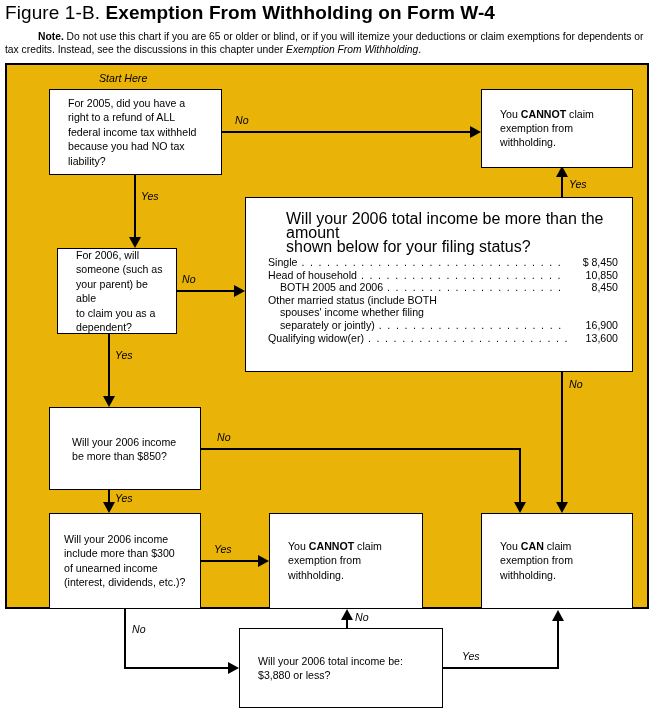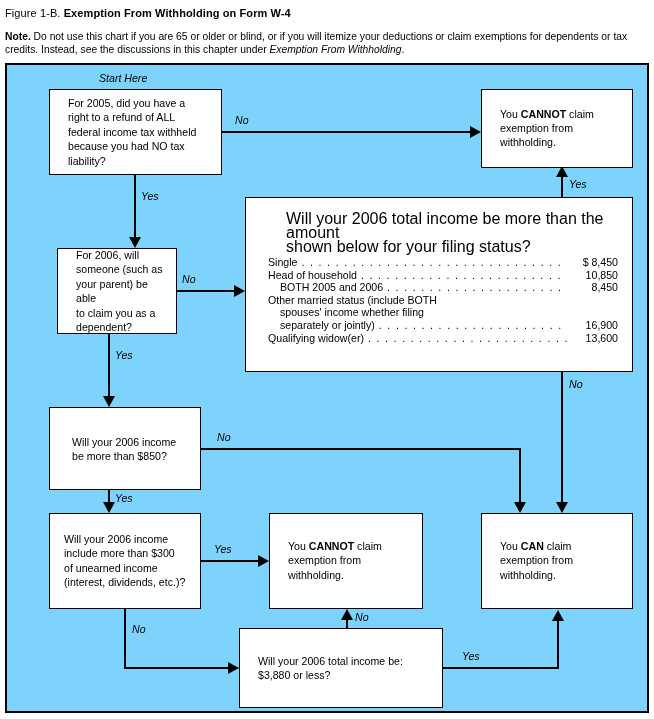--- a/index.html
+++ b/index.html
@@ -17,52 +17,52 @@
     height: 719px;
     overflow: hidden;
     background: #ffffff;
   }
   
   #fig-title {
     position: absolute;
     left: 5px;
     top: 3px;
     width: 640px;
-    font-size: 11px;
+    font-size: 19px;
     line-height: 20px;
     white-space: nowrap;
     letter-spacing: 0.1px;
   }
   #fig-title .lead {
     font-weight: normal;
   }
   #fig-title .strong {
     font-weight: bold;
   }
   #fig-note {
     position: absolute;
     left: 5px;
     top: 30px;
     width: 642px;
     font-size: 10.3px;
     line-height: 13.2px;
   }
-  #fig-note .nb { font-weight: bold; }
+  #fig-note .nb { font-weight: bold; margin-left: 33px; }
   #fig-note .ital { font-style: italic; }
 
   
   #frame {
     position: absolute;
     left: 5px;
     top: 63px;
     width: 644px;
-    height: 650px;
+    height: 546px;
     border: 2px solid #000;
     box-sizing: border-box;
-    background: #7dd3fc;
+    background: #eab308;
   }
 
   
   .cbox {
     position: absolute;
     border: 1.6px solid #000;
     box-sizing: border-box;
     background: #ffffff;
     font-size: 10.6px;
     line-height: 14.4px;

